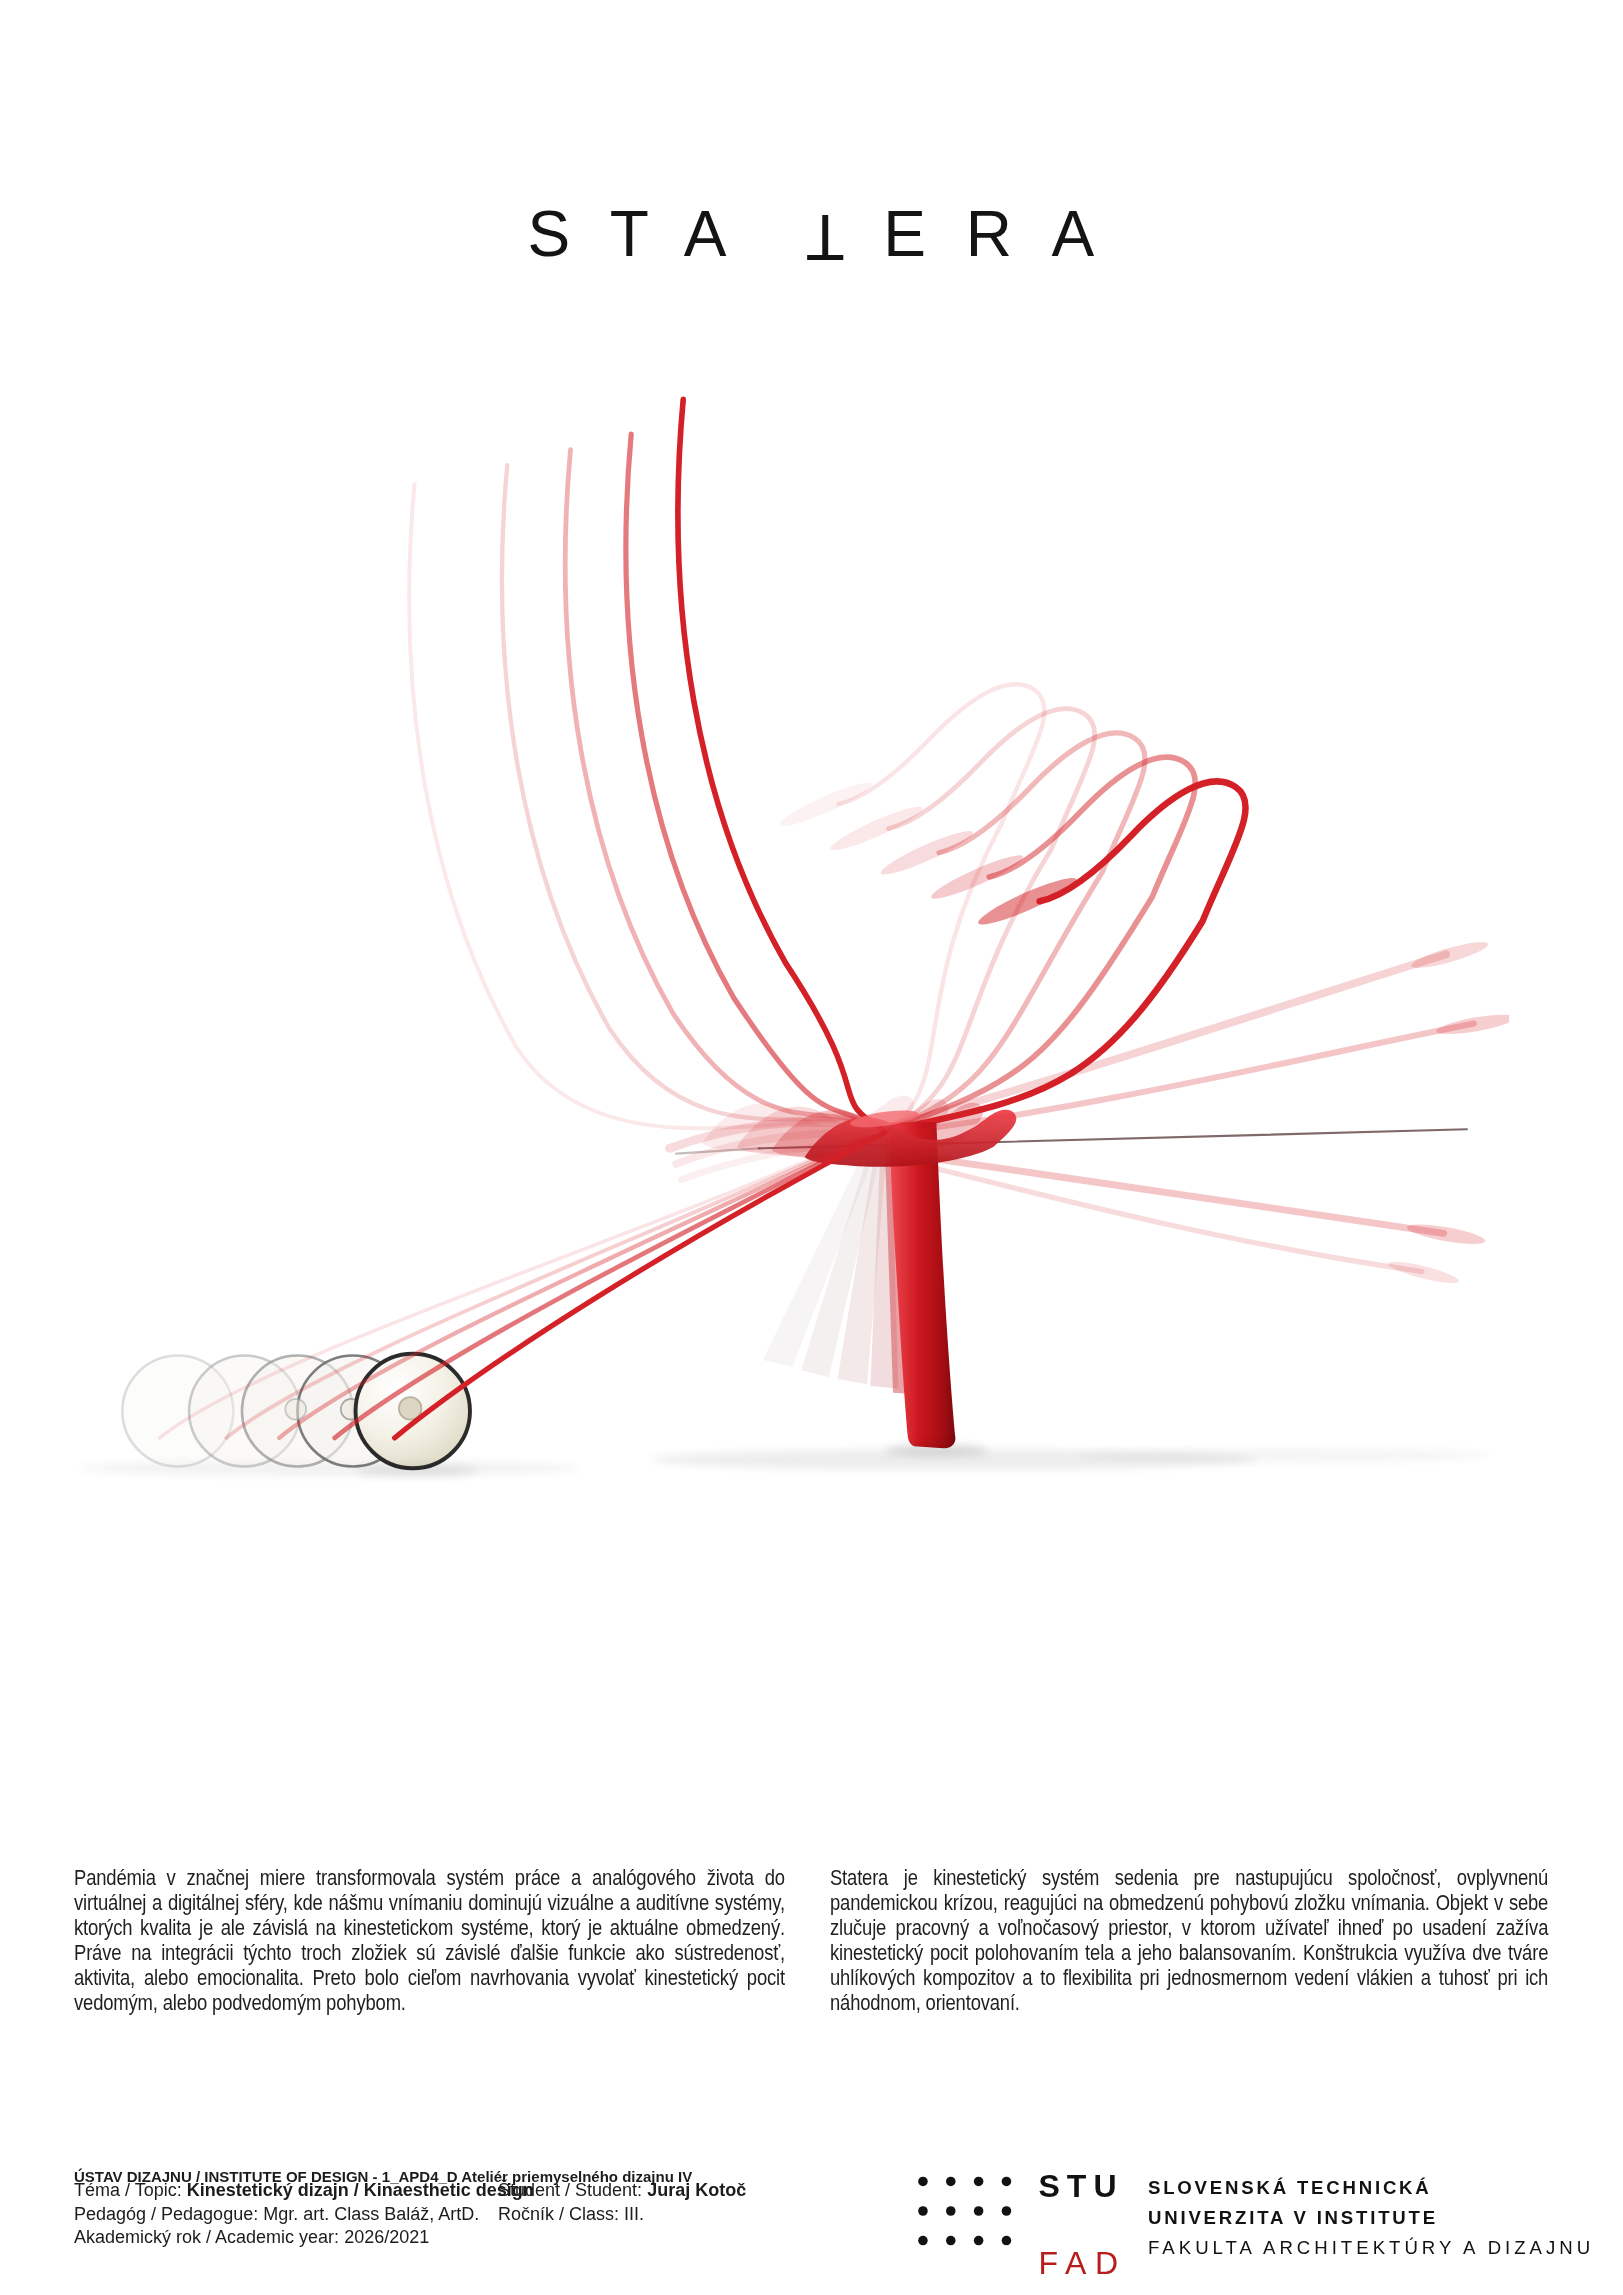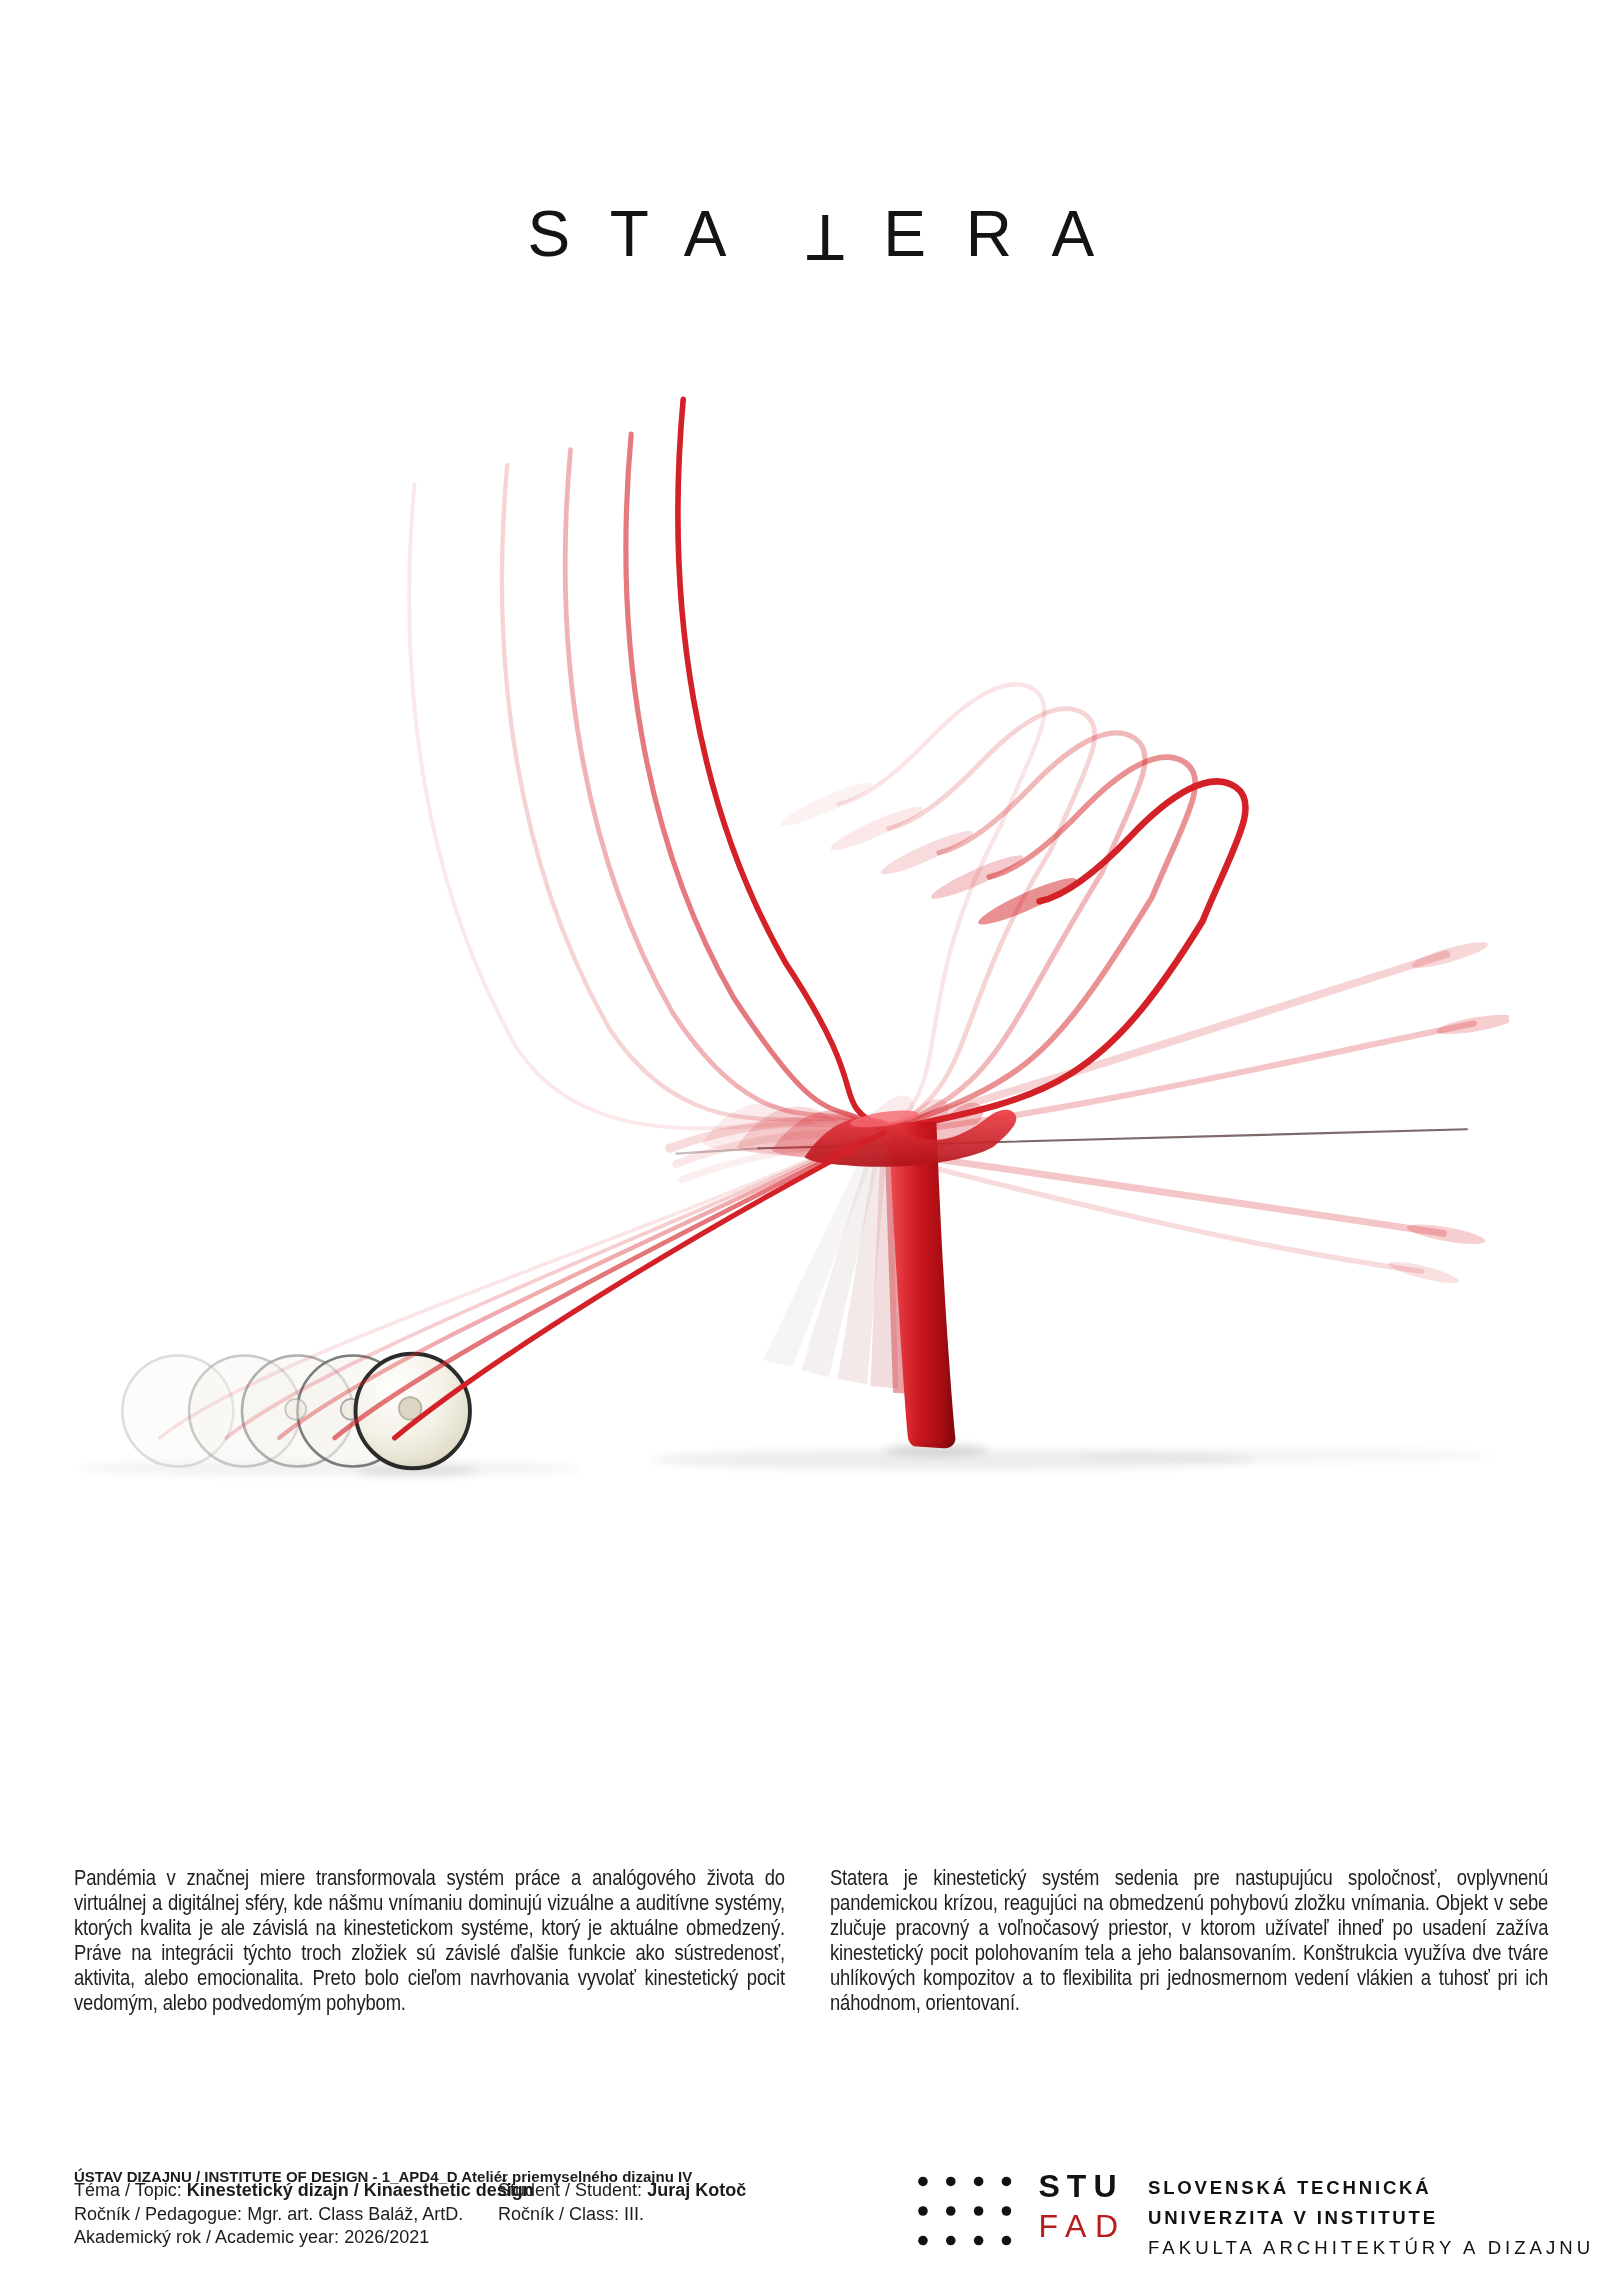--- a/index.html
+++ b/index.html
@@ -27,21 +27,21 @@
 
   
   .footer-block{position:absolute;left:74px;top:2156px;width:815px;font-size:18px;}
   .f-line{position:absolute;left:0;white-space:nowrap;}
   .f-program{top:12px;font-weight:bold;font-size:15px;}
   .f-r1{top:24px;text-align:center;} .f-r2{top:48px;} .f-r3{top:71px;}
   .f-col2{position:absolute;left:424px;top:0;white-space:nowrap;}
   .f-bold{font-weight:bold;}
 
   .logo-block{position:absolute;left:916px;top:2171px;display:flex;align-items:flex-start;gap:22.5px;}
-  .logo-text{display:flex;flex-direction:column;line-height:40px;margin-top:-5.2px;}
+  .logo-text{display:flex;flex-direction:column;line-height:40px;margin-top:-5.2px;gap:37px;}
   .logo-stu{font-size:32px;font-weight:bold;letter-spacing:7px;color:#121212;}
   .logo-fad{font-size:32px;font-weight:400;letter-spacing:8.7px;color:#b91c1c;}
 
   .univ-block{position:absolute;left:1100px;top:2173px;line-height:30px;color:#121212;white-space:nowrap;}
   .univ-l{font-size:18.6px;padding-left:48px;}
   .univ-bold{font-weight:bold;letter-spacing:2.8px;}
   .univ-reg{font-weight:400;letter-spacing:4px;}
 </style>
 </head>
 <body>
@@ -173,21 +173,21 @@
     <div class="f-line f-r1">
       <span>Téma / Topic:</span>
       <span class="f-bold">Kinestetický dizajn / Kinaesthetic design</span>
       <span class="f-col2">
         <span>Študent / Student:</span>
         <span class="f-bold">Juraj Kotoč</span>
       </span>
     </div>
 
     <div class="f-line f-r2">
-      <span>Ročník / Pedagogue:</span>
+      <span>Pedagóg / Pedagogue:</span>
       <span>Mgr. art. Class Baláž, ArtD.</span>
       <span class="f-col2">
         <span>Ročník / Class:</span>
         <span>III.</span>
       </span>
     </div>
 
     <div class="f-line f-r3">
       <span>Akademický rok / Academic year:</span>
       <span>2026/2021</span>

